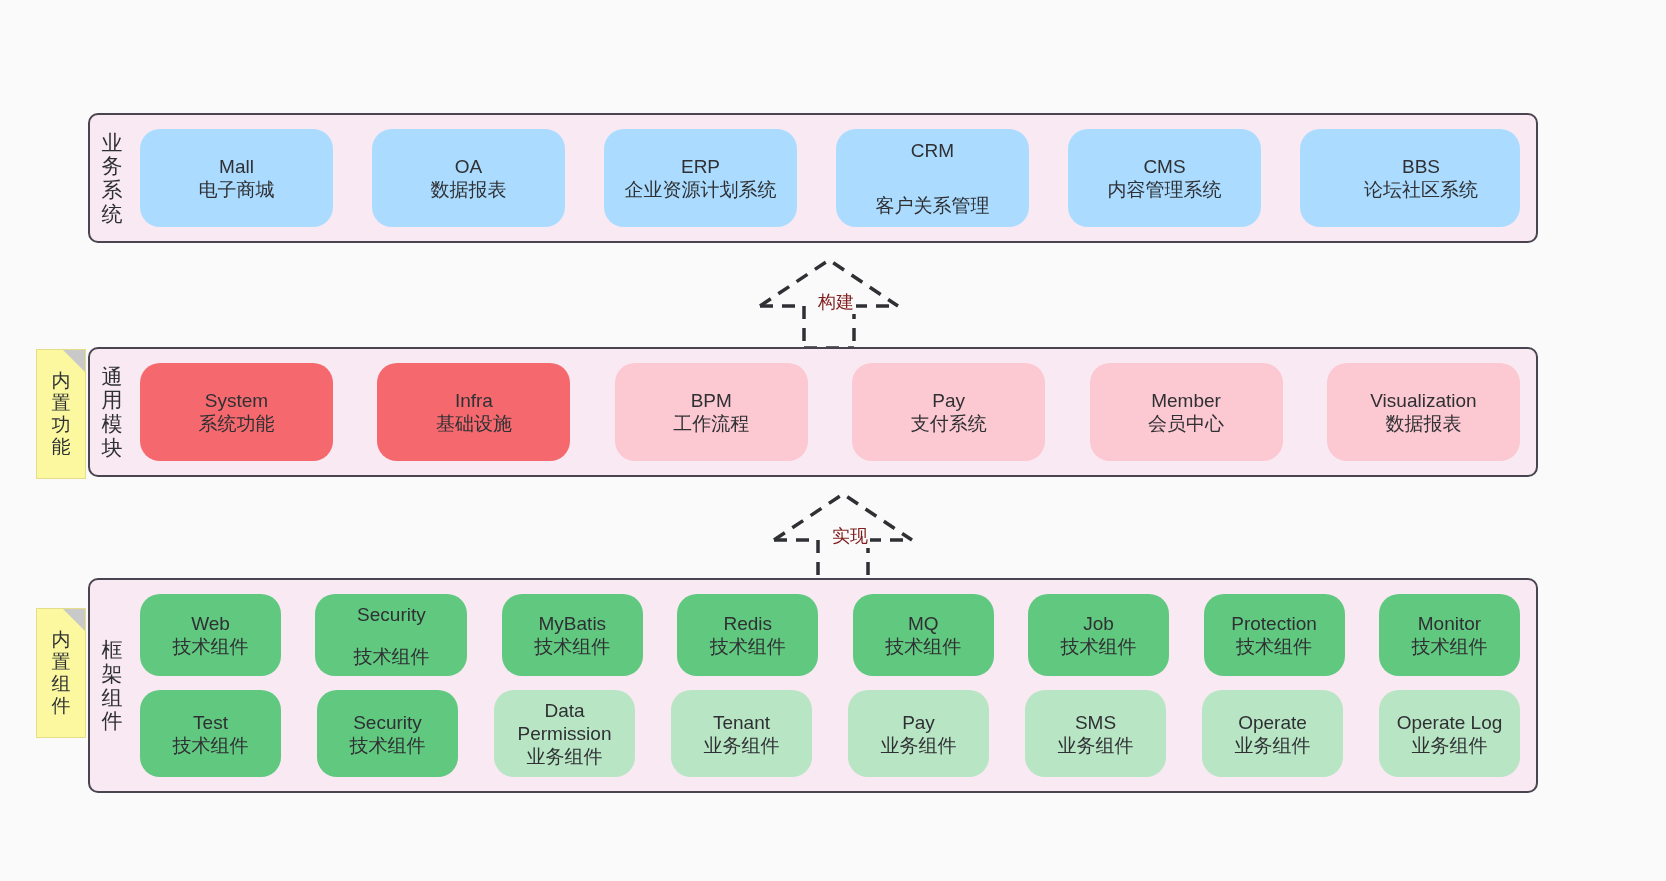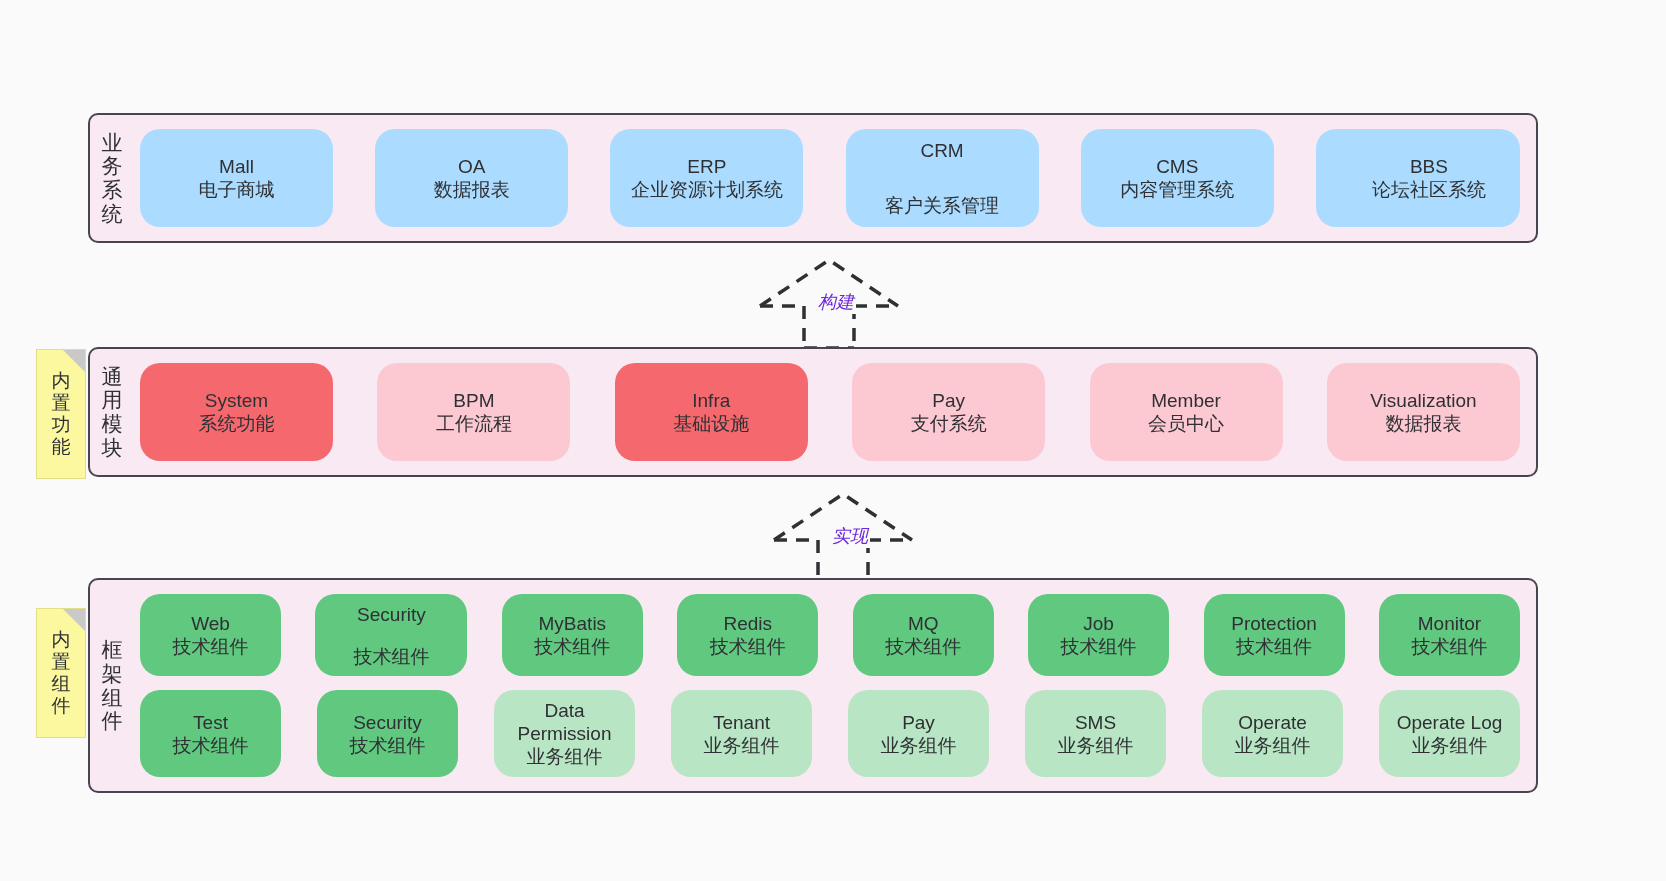--- a/index.html
+++ b/index.html
@@ -127,25 +127,24 @@
   }
 
   
   .gen-arrow {
     position: absolute;
   }
   .gen-arrow svg { display: block; overflow: visible; }
   .gen-label {
     position: absolute;
     font-size: 18px;
-    color: #6d28d9;
+    color: #7f1d1d;
     background: #fafafa;
     padding: 0 2px;
     white-space: nowrap;
-    font-style: italic;
   }
 </style>
 </head>
 <body>
 
 <div id="canvas">
 
   <div class="layer" id="layer-business" style="left:88px; top:113px; width:1450px; height:130px;">
     <div class="layer-caption">
       <span>业</span>
@@ -168,21 +167,21 @@
           <span class="t2">企业资源计划系统</span>
         </div>
         <div class="card c-blue" style="width:193px;gap:32px;">
           <span class="t1">CRM</span>
           <span class="t2">客户关系管理</span>
         </div>
         <div class="card c-blue" style="width:193px;">
           <span class="t1">CMS</span>
           <span class="t2">内容管理系统</span>
         </div>
-        <div class="card c-blue" style="width:204px;padding-left:28px;">
+        <div class="card c-blue" style="width:220px;padding-left:28px;">
           <span class="t1">BBS</span>
           <span class="t2">论坛社区系统</span>
         </div>
       </div>
     </div>
   </div>
 
   <div class="gen-arrow" style="left:756px; top:258px; width:146px; height:92px;">
     <svg width="146" height="92" viewBox="0 0 146 92">
 
@@ -210,27 +209,27 @@
       <span>用</span>
       <span>模</span>
       <span>块</span>
     </div>
     <div class="layer-body">
       <div class="row">
         <div class="card c-red" style="width:193px;">
           <span class="t1">System</span>
           <span class="t2">系统功能</span>
         </div>
+        <div class="card c-red" style="width:193px;">
+          <span class="t1">Infra</span>
+          <span class="t2">基础设施</span>
+        </div>
         <div class="card c-pink" style="width:193px;">
           <span class="t1">BPM</span>
           <span class="t2">工作流程</span>
-        </div>
-        <div class="card c-red" style="width:193px;">
-          <span class="t1">Infra</span>
-          <span class="t2">基础设施</span>
         </div>
         <div class="card c-pink" style="width:193px;">
           <span class="t1">Pay</span>
           <span class="t2">支付系统</span>
         </div>
         <div class="card c-pink" style="width:193px;">
           <span class="t1">Member</span>
           <span class="t2">会员中心</span>
         </div>
         <div class="card c-pink" style="width:193px;">

